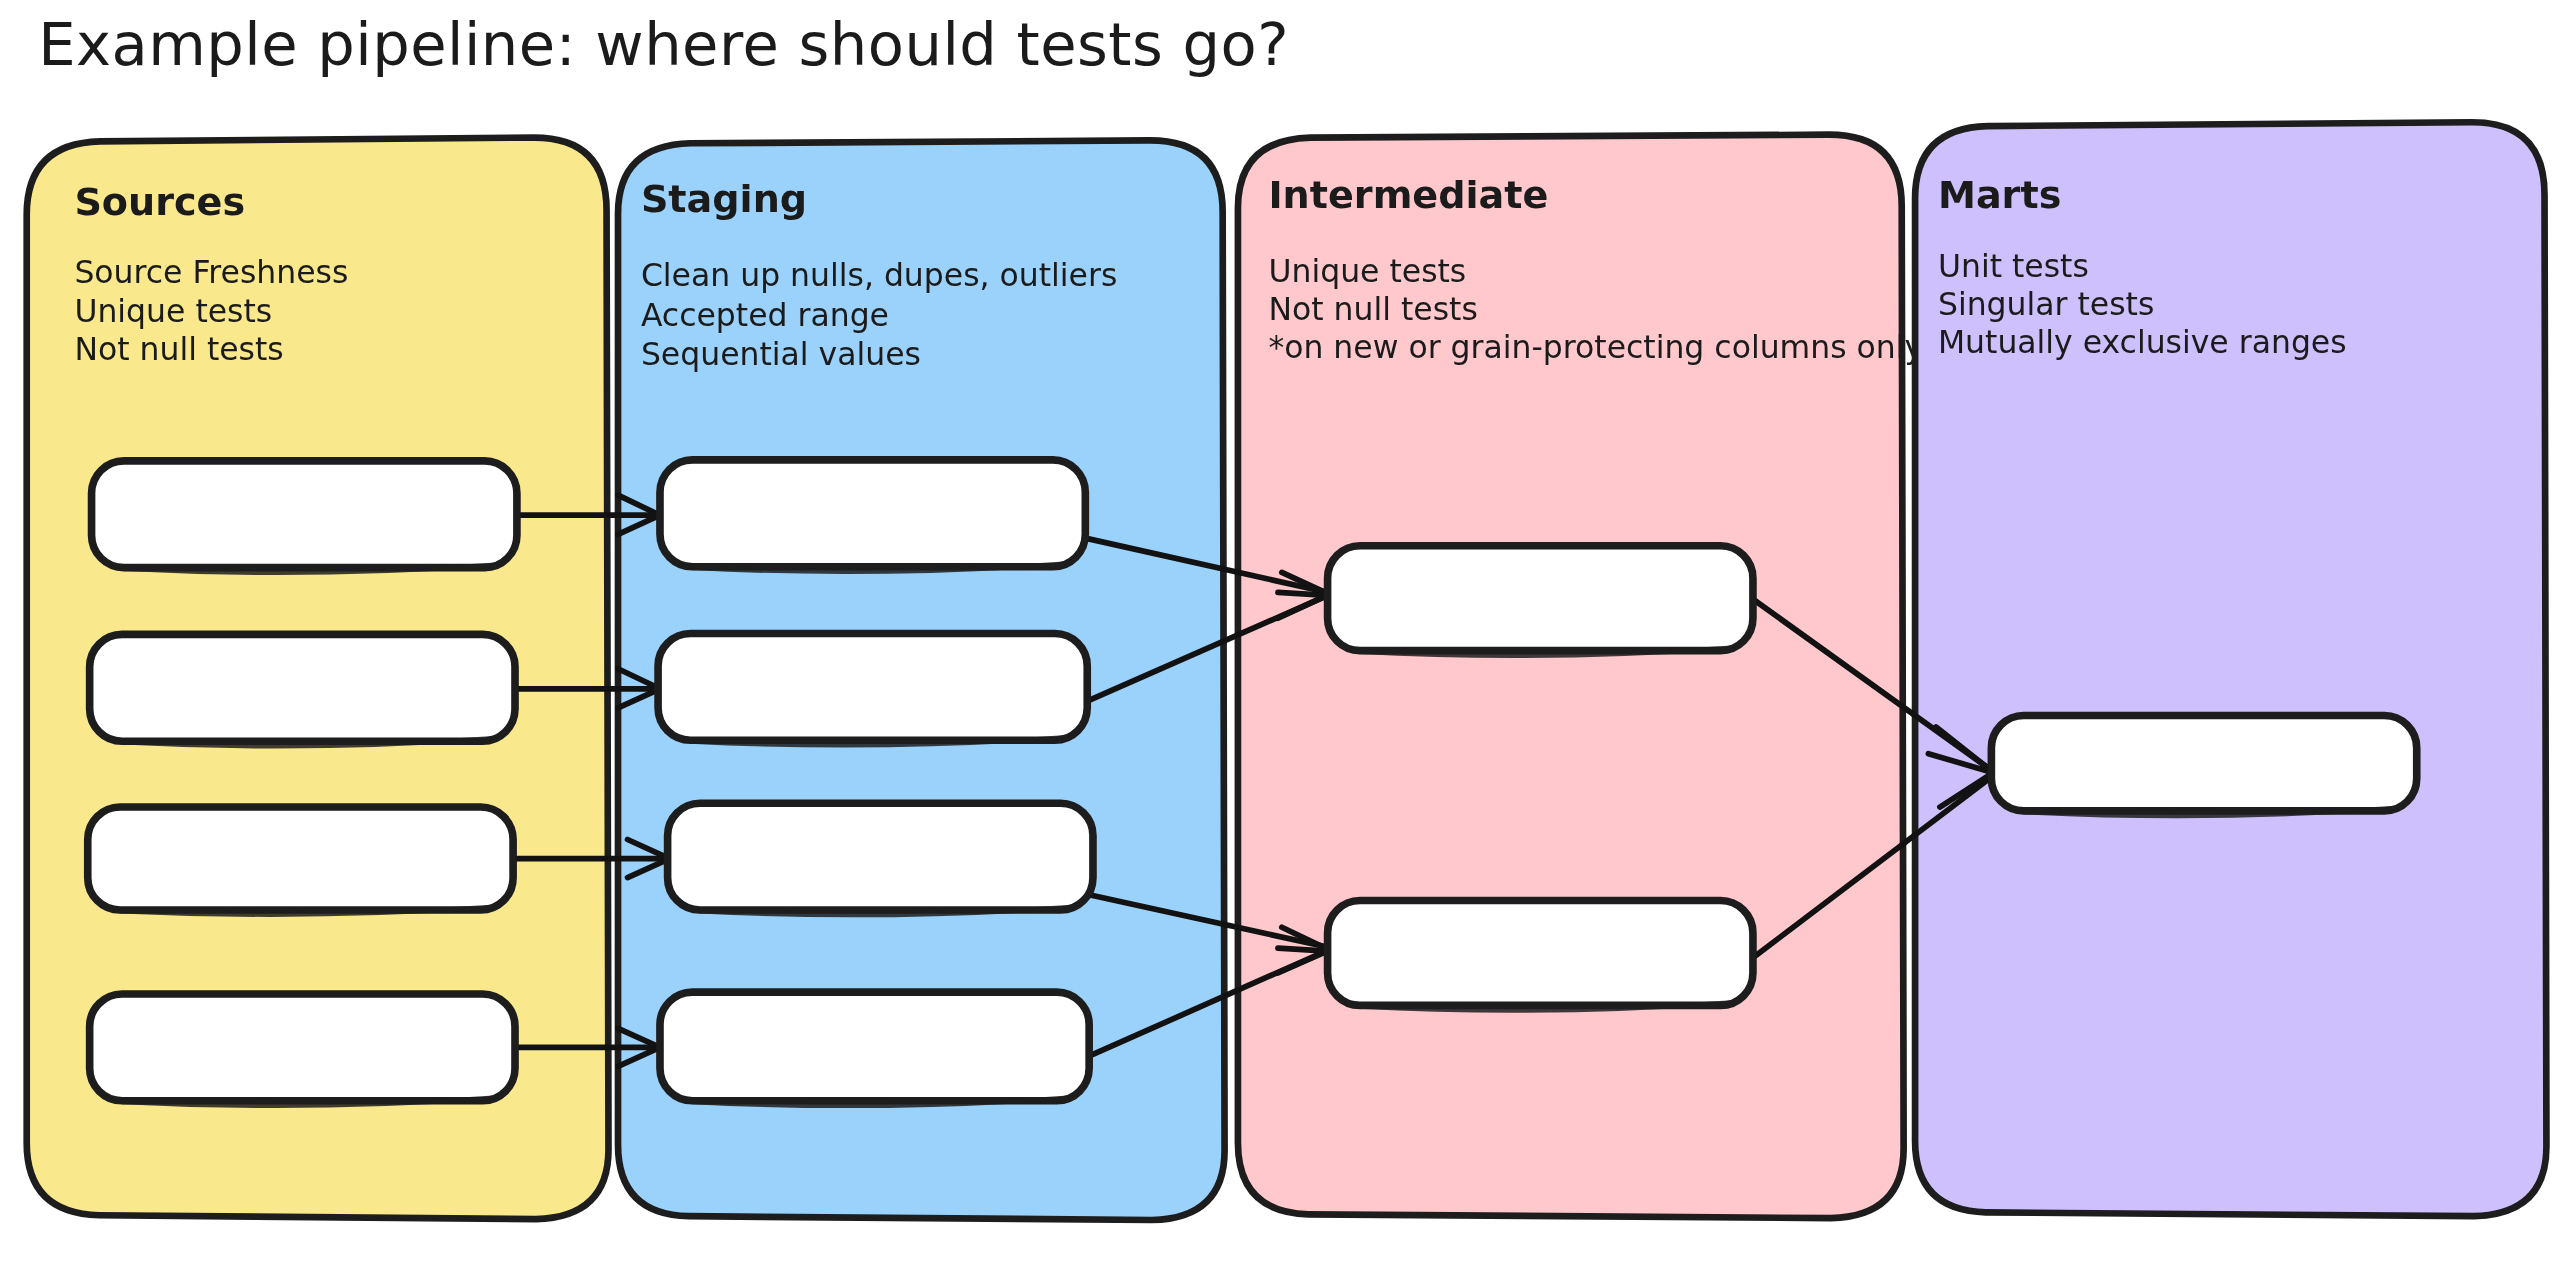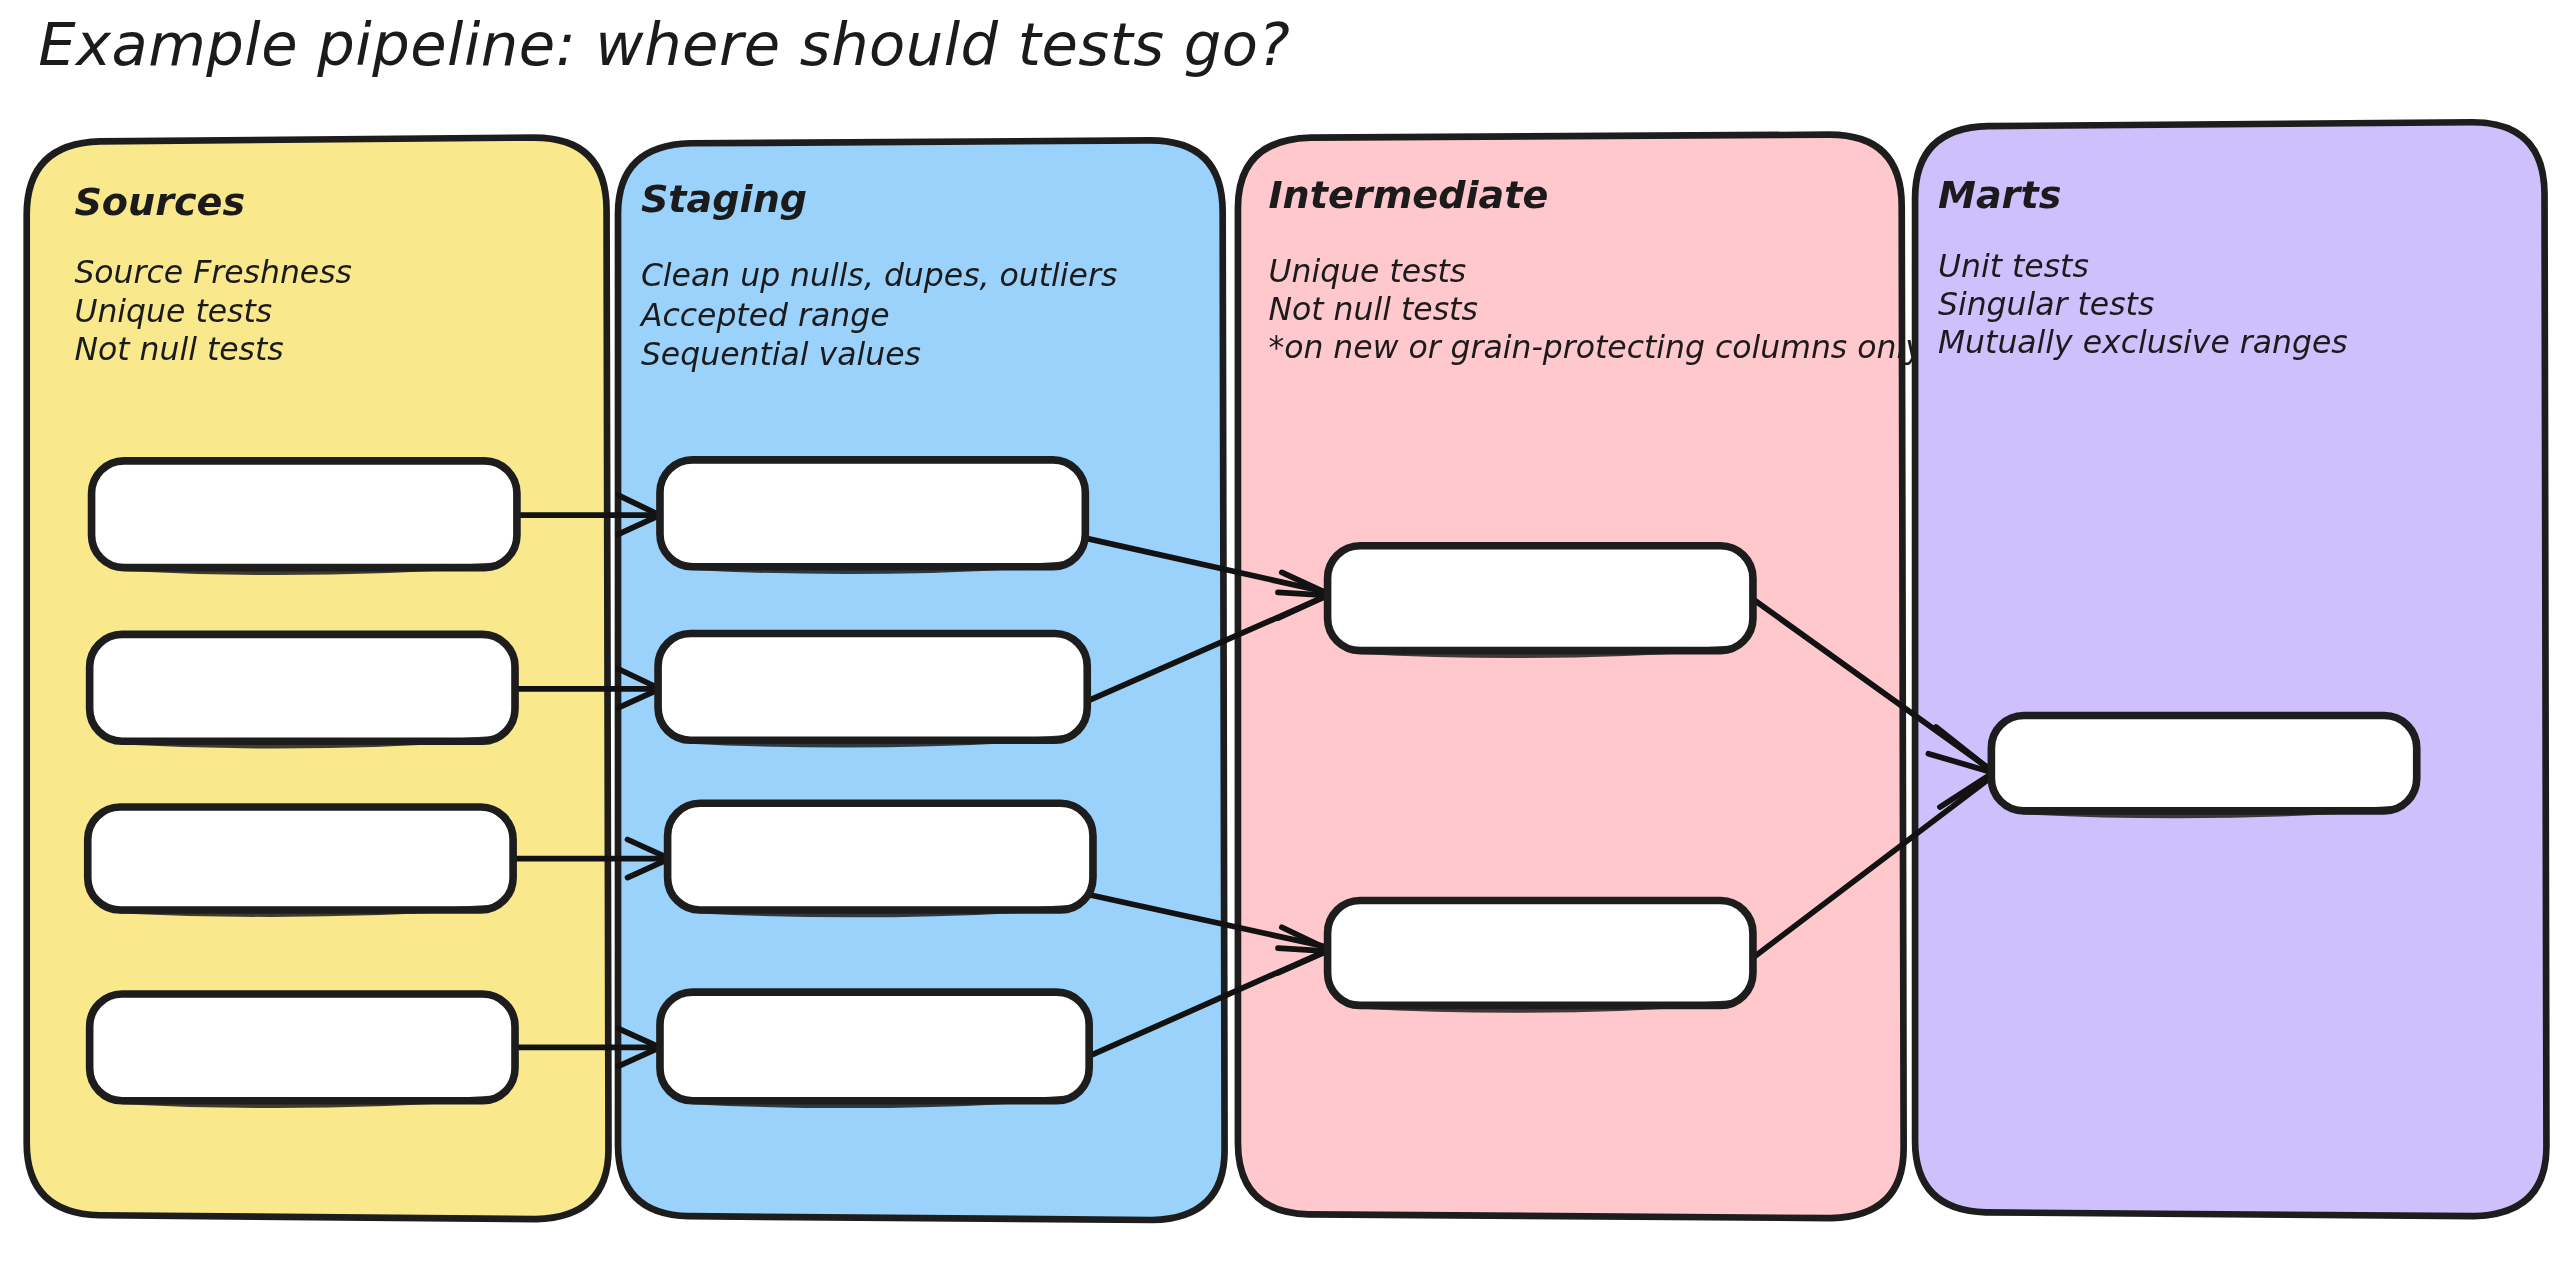--- a/index.html
+++ b/index.html
@@ -12,21 +12,20 @@
     height: 1266px;
     position: relative;
     overflow: hidden;
     font-family: "DejaVu Sans", sans-serif;
   }
   #stage {
     position: absolute;
     inset: 0;
     width: 2576px;
     height: 1261px;
-    font-style: italic;
   }
   svg.layer {
     position: absolute;
     left: 0;
     top: 0;
     width: 2576px;
     height: 1266px;
   }
   .title-text {
     font-family: "DejaVu Sans", sans-serif;

